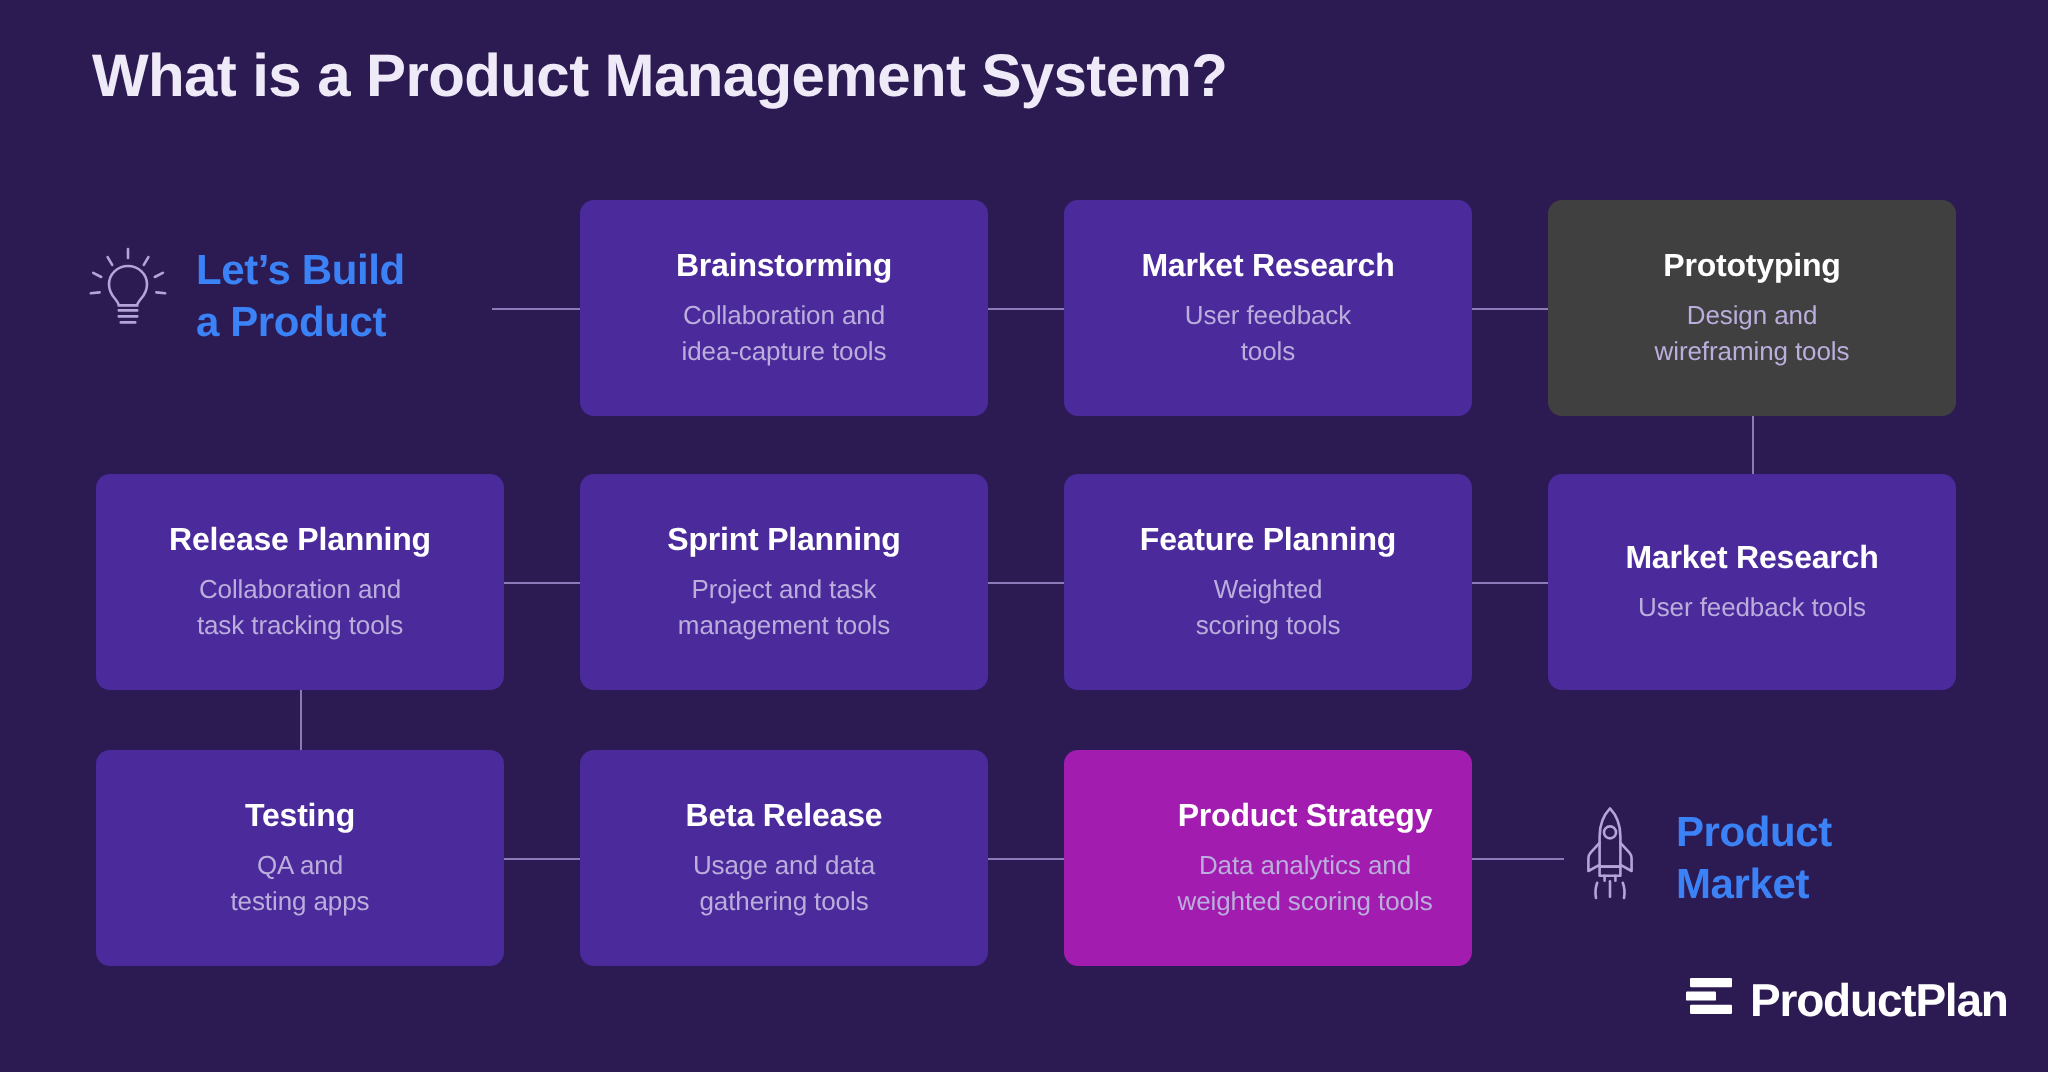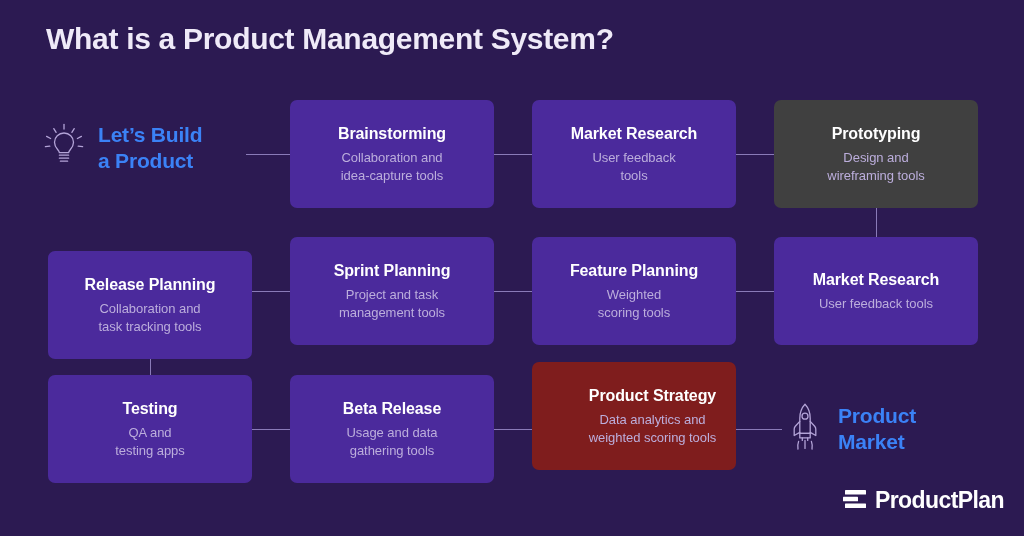--- a/index.html
+++ b/index.html
@@ -99,21 +99,21 @@
       <div class="card" style="left: 532px; top: 100px; background: rgb(75, 42, 156);">
         <div class="card-title">Market Research</div>
         <div class="card-sub" style="white-space: pre-line;">User feedback
 tools</div>
       </div>
       <div class="card" style="left: 774px; top: 100px; background: #404040;">
         <div class="card-title">Prototyping</div>
         <div class="card-sub" style="white-space: pre-line;">Design and
 wireframing tools</div>
       </div>
-      <div class="card" style="left: 48px; top: 251px; background: rgb(75, 42, 156);">
+      <div class="card" style="left: 48px; top: 237px; background: rgb(75, 42, 156);">
         <div class="card-title">Release Planning</div>
         <div class="card-sub" style="white-space: pre-line;">Collaboration and
 task tracking tools</div>
       </div>
       <div class="card" style="left: 290px; top: 237px; background: rgb(75, 42, 156);">
         <div class="card-title">Sprint Planning</div>
         <div class="card-sub" style="white-space: pre-line;">Project and task
 management tools</div>
       </div>
       <div class="card" style="left: 532px; top: 237px; background: rgb(75, 42, 156);">
@@ -128,21 +128,21 @@
       <div class="card" style="left: 48px; top: 375px; background: rgb(75, 42, 156);">
         <div class="card-title">Testing</div>
         <div class="card-sub" style="white-space: pre-line;">QA and
 testing apps</div>
       </div>
       <div class="card" style="left: 290px; top: 375px; background: rgb(75, 42, 156);">
         <div class="card-title">Beta Release</div>
         <div class="card-sub" style="white-space: pre-line;">Usage and data
 gathering tools</div>
       </div>
-      <div class="card" style="left: 532px; top: 362px; background: #7f1d1d; padding-left: 47px;">
+      <div class="card" style="left: 532px; top: 375px; background: #a21caf; padding-left: 47px;">
         <div class="card-title">Product Strategy</div>
         <div class="card-sub" style="white-space: pre-line;">Data analytics and
 weighted scoring tools</div>
       </div>
     </div>
 
   <div class="endpoint" style="left:44px; top:122px;">
     <span class="endpoint-icon">
       <svg width="40" height="48" viewBox="0 0 40 48" fill="none" stroke="#B4A4D8" stroke-width="1.3" stroke-linecap="round">
         <path d="M20 11c-5.3 0-9.5 4.1-9.5 9.2 0 3.3 1.6 5.6 3.1 7.3 1.1 1.3 1.7 2.1 1.8 3.2h9.2c0.1-1.1 0.7-1.9 1.8-3.2 1.5-1.7 3.1-4 3.1-7.3C29.5 15.1 25.3 11 20 11z"></path>

